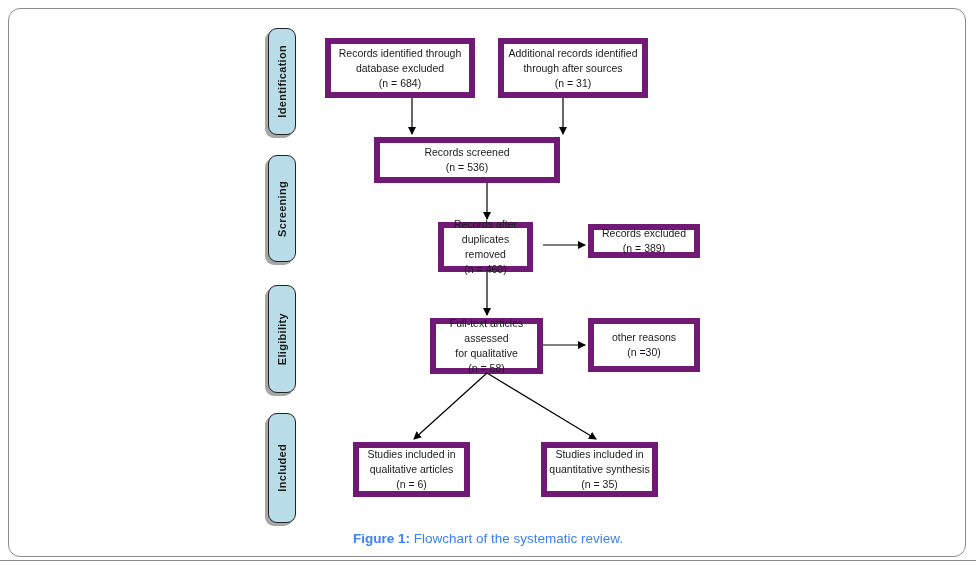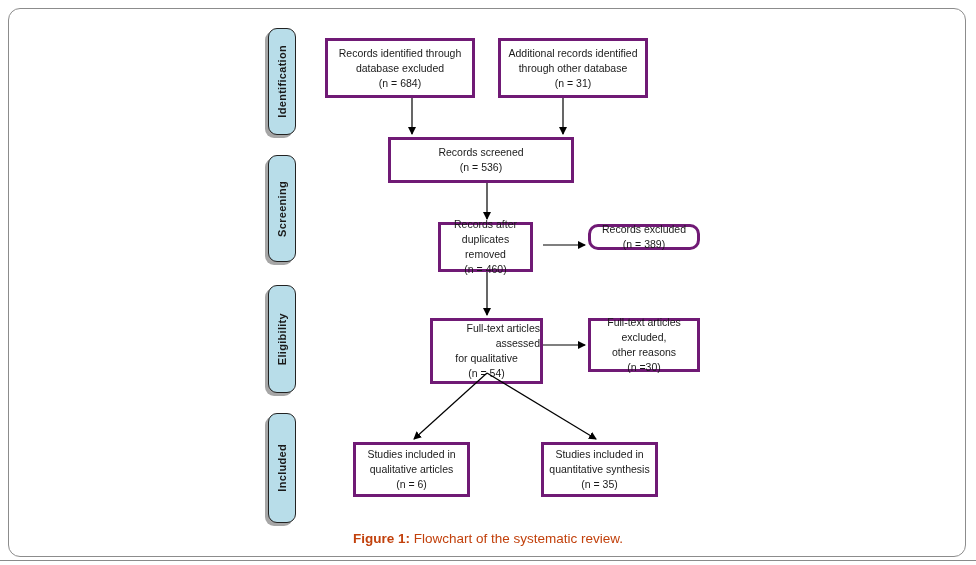--- a/index.html
+++ b/index.html
@@ -52,55 +52,55 @@
     white-space: nowrap;
   }
   .stage-identification { top: 28px;  height: 107px; }
   .stage-screening      { top: 155px; height: 107px; }
   .stage-eligibility    { top: 285px; height: 108px; }
   .stage-included       { top: 413px; height: 110px; }
 
   .fbox {
     position: absolute;
     background: #ffffff;
-    border: 3px solid #701a75;
+    border: 6px solid #701a75;
     display: flex;
     flex-direction: column;
     align-items: center;
     justify-content: center;
     text-align: center;
     font-size: 10.5px;
     line-height: 15px;
     color: #1a1a1a;
   }
 
   .box-identified        { left: 325px; top: 38px;  width: 150px; height: 60px; }
   .box-additional        { left: 498px; top: 38px;  width: 150px; height: 60px; }
-  .box-screened          { left: 388px; top: 137px; width: 186px; height: 46px; }
+  .box-screened          { left: 374px; top: 137px; width: 186px; height: 46px; }
   .box-duplicates        { left: 438px; top: 222px; width: 95px; height: 50px; }
-  .box-excluded          { left: 588px; top: 224px; width: 112px; height: 26px; border-radius: 10px; }
-  .box-fulltext          { left: 430px; top: 318px; width: 113px; height: 66px; text-align: right; }
+  .box-excluded          { left: 588px; top: 224px; width: 112px; height: 34px; }
+  .box-fulltext          { left: 430px; top: 318px; width: 113px; height: 56px; }
   .box-fulltext-excluded { left: 588px; top: 318px; width: 112px; height: 54px; }
   .box-qualitative       { left: 353px; top: 442px; width: 117px; height: 55px; }
   .box-quantitative      { left: 541px; top: 442px; width: 117px; height: 55px; }
 
   .arrows {
     position: absolute;
     left: 0; top: 0;
     width: 976px; height: 565px;
     pointer-events: none;
   }
 
   .caption {
     position: absolute;
     left: 0; top: 531px;
     width: 976px;
     text-align: center;
     font-size: 13.5px;
-    color: #c2410c;
+    color: #3b82f6;
   }
   .caption b { font-weight: bold; }
 </style>
 </head>
 <body>
 
 <div class="canvas">
 
   <div class="frame"></div>
   <div class="bottom-rule"></div>
@@ -119,21 +119,21 @@
   </div>
 
   <div class="fbox box-identified">
     <span>Records identified through</span>
     <span>database excluded</span>
     <span>(n = 684)</span>
   </div>
 
   <div class="fbox box-additional">
     <span>Additional records identified</span>
-    <span>through other database</span>
+    <span>through after sources</span>
     <span>(n = 31)</span>
   </div>
 
   <div class="fbox box-screened">
     <span>Records screened</span>
     <span>(n = 536)</span>
   </div>
 
   <div class="fbox box-duplicates">
     <span>Records after duplicates</span>
@@ -142,25 +142,24 @@
   </div>
 
   <div class="fbox box-excluded">
     <span>Records excluded</span>
     <span>(n = 389)</span>
   </div>
 
   <div class="fbox box-fulltext">
     <span>Full-text articles assessed</span>
     <span>for qualitative</span>
-    <span>(n = 54)</span>
+    <span>(n = 58)</span>
   </div>
 
   <div class="fbox box-fulltext-excluded">
-    <span>Full-text articles excluded,</span>
     <span>other reasons</span>
     <span>(n =30)</span>
   </div>
 
   <div class="fbox box-qualitative">
     <span>Studies included in</span>
     <span>qualitative articles</span>
     <span>(n = 6)</span>
   </div>
 

